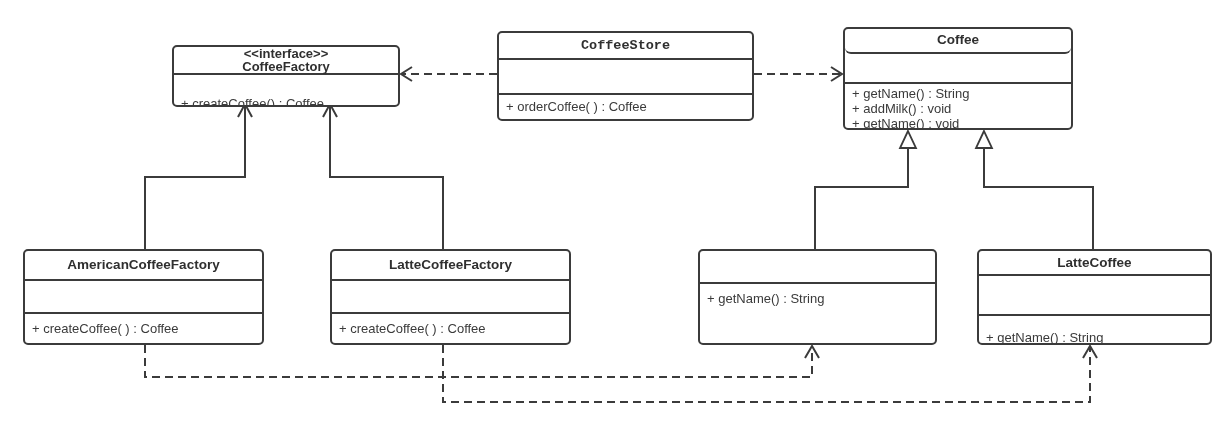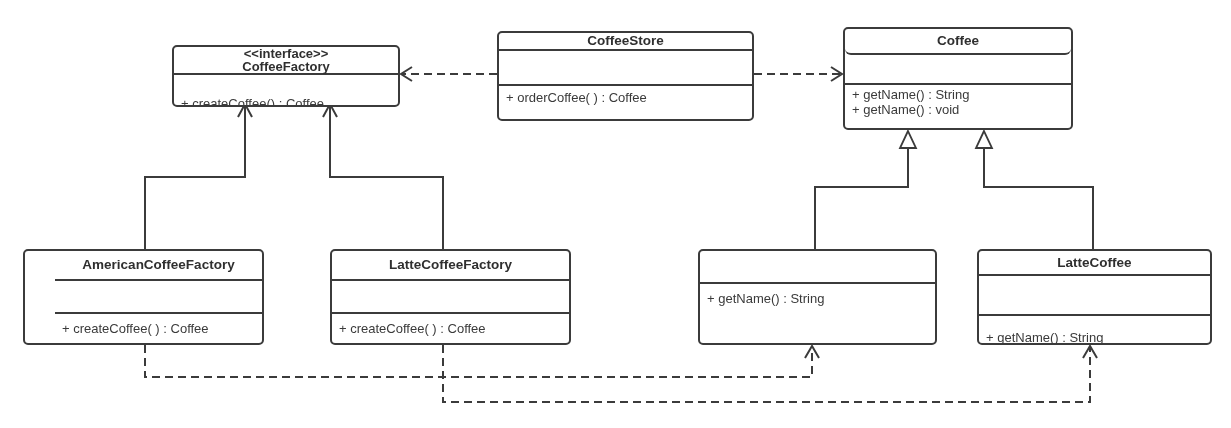--- a/index.html
+++ b/index.html
@@ -58,30 +58,30 @@
   .m-line {
     line-height: 15px;
     white-space: nowrap;
   }
   
   #cls-coffee-factory { left: 172px; top: 45px; width: 228px; height: 62px; }
   #cls-coffee-factory .uml-header { height: 29px; line-height: 13px; font-size: 13px; }
   #cls-coffee-factory .uml-methods { padding-top: 21px; }
 
   #cls-coffee-store { left: 497px; top: 31px; width: 257px; height: 90px; }
-  #cls-coffee-store .uml-header { height: 18px; }
+  #cls-coffee-store .uml-header { height: 27px; font-family: Liberation Mono, monospace; }
   #cls-coffee-store .uml-attrs { height: 35px; }
   #cls-coffee-store .uml-methods { padding-top: 4px; }
 
   #cls-coffee { left: 843px; top: 27px; width: 230px; height: 103px; }
   #cls-coffee .uml-header { height: 26px; border-radius: 6px; }
   #cls-coffee .uml-attrs { height: 30px; }
   #cls-coffee .uml-methods { padding-top: 2px; }
 
-  #cls-american-coffee-factory { left: 23px; top: 249px; width: 241px; height: 96px; padding-left: 30px; }
+  #cls-american-coffee-factory { left: 23px; top: 249px; width: 241px; height: 96px; }
   #cls-latte-coffee-factory   { left: 330px; top: 249px; width: 241px; height: 96px; }
   #cls-american-coffee        { left: 698px; top: 249px; width: 239px; height: 96px; }
   #cls-latte-coffee           { left: 977px; top: 249px; width: 235px; height: 96px; gap: 7px; }
 
   #cls-american-coffee-factory .uml-header,
   #cls-latte-coffee-factory .uml-header,
   #cls-american-coffee .uml-header,
   #cls-latte-coffee .uml-header { height: 30px; }
 
   #cls-american-coffee-factory .uml-attrs,
@@ -151,20 +151,21 @@
     </div>
   </div>
 
   <div class="uml-class" id="cls-coffee">
     <div class="uml-header">
       <div>Coffee</div>
     </div>
     <div class="uml-attrs"></div>
     <div class="uml-methods">
       <div class="m-line">+ getName() : String</div>
+      <div class="m-line">+ addMilk() : void</div>
       <div class="m-line">+ getName() : void</div>
     </div>
   </div>
 
   <div class="uml-class" id="cls-american-coffee-factory">
     <div class="uml-header">
       <div>AmericanCoffeeFactory</div>
     </div>
     <div class="uml-attrs"></div>
     <div class="uml-methods">

